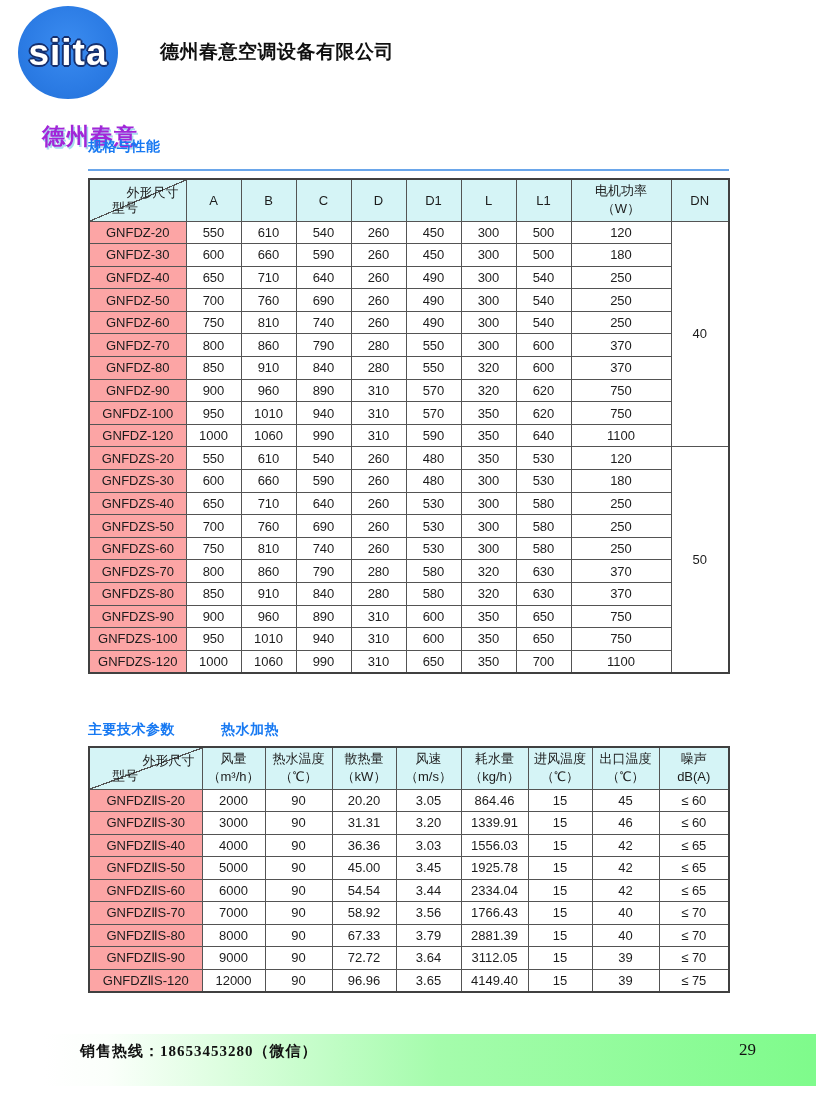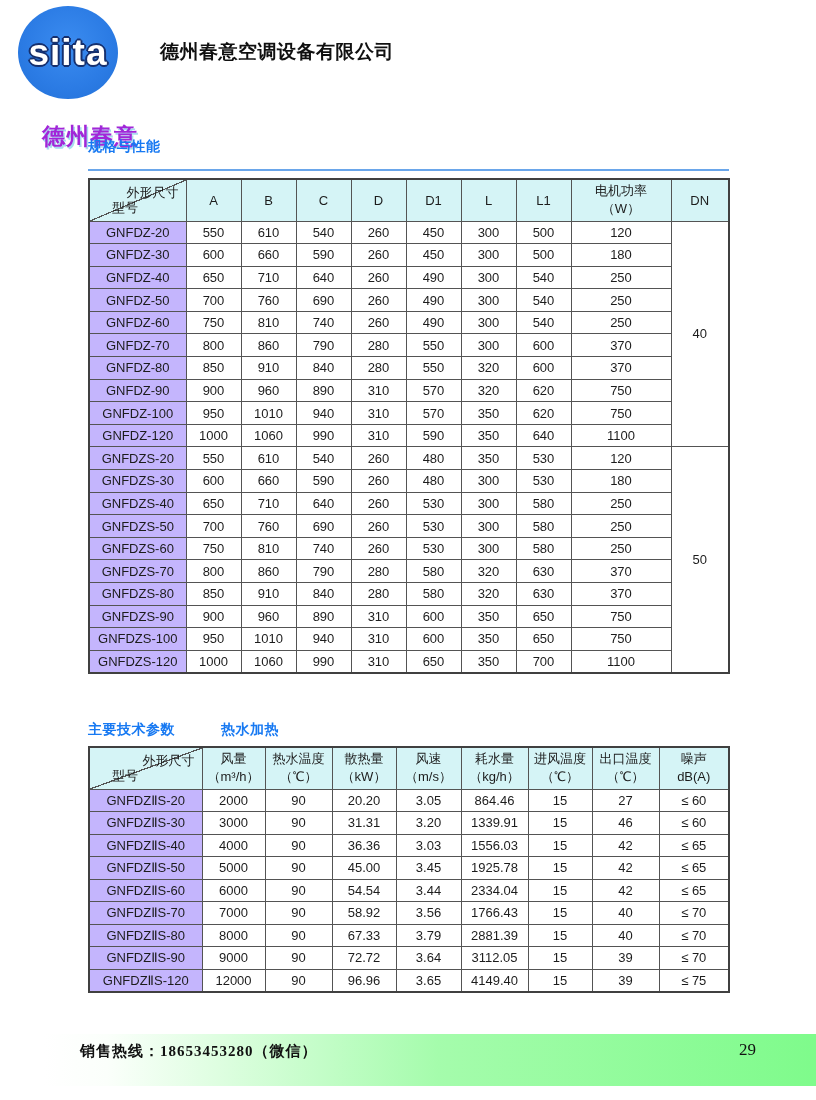--- a/index.html
+++ b/index.html
@@ -29,21 +29,21 @@
   table{border-collapse:collapse;table-layout:fixed;position:absolute;left:88px;border:2px solid #404040;background:#ffffff;padding-left:20px;}
   #spec-table{top:178px;width:641px;}
   #perf-table{top:746px;width:641px;}
   th,td{border:1px solid #545454;font-size:13px;font-weight:normal;text-align:center;color:#1c1c1c;
     padding:0;overflow:hidden;white-space:nowrap;}
   thead tr{height:42px;}
   thead th{background:#d5f4f6;}
   thead th div{line-height:18px;}
   #spec-table tbody tr{height:22.6px;}
   #perf-table tbody tr{height:22.5px;}
-  th.model{background:#c4b5fd;font-weight:normal;}
+  th.model{background:#fca5a5;font-weight:normal;}
   td.dn{background:#ffffff;}
   th.corner{position:relative;background-color:#d5f4f6;
     background-image:linear-gradient(to bottom right,transparent 49.2%,#545454 49.2%,#545454 50.8%,transparent 50.8%);}
   .c-top{position:absolute;top:4px;right:7px;}
   .c-bot{position:absolute;bottom:4px;left:22px;}
 
   
   .footer-bar{position:absolute;left:44px;top:1034px;width:788px;height:52px;
     background:linear-gradient(to right,#ffffff 0%,#fbfffb 8%,#a5fcac 50%,#7dfb8a 100%);}
   .hotline{position:absolute;left:36px;top:8px;font-family:"Liberation Serif","DejaVu Serif",serif;
@@ -382,21 +382,21 @@
       </thead>
       <tbody>
         <tr>
           <th class="model">GNFDZⅡS-20</th>
           <td>2000</td>
           <td>90</td>
           <td>20.20</td>
           <td>3.05</td>
           <td>864.46</td>
           <td>15</td>
-          <td>27</td>
+          <td>45</td>
           <td>≤ 60</td>
         </tr>
         <tr>
           <th class="model">GNFDZⅡS-30</th>
           <td>3000</td>
           <td>90</td>
           <td>31.31</td>
           <td>3.20</td>
           <td>1339.91</td>
           <td>15</td>

